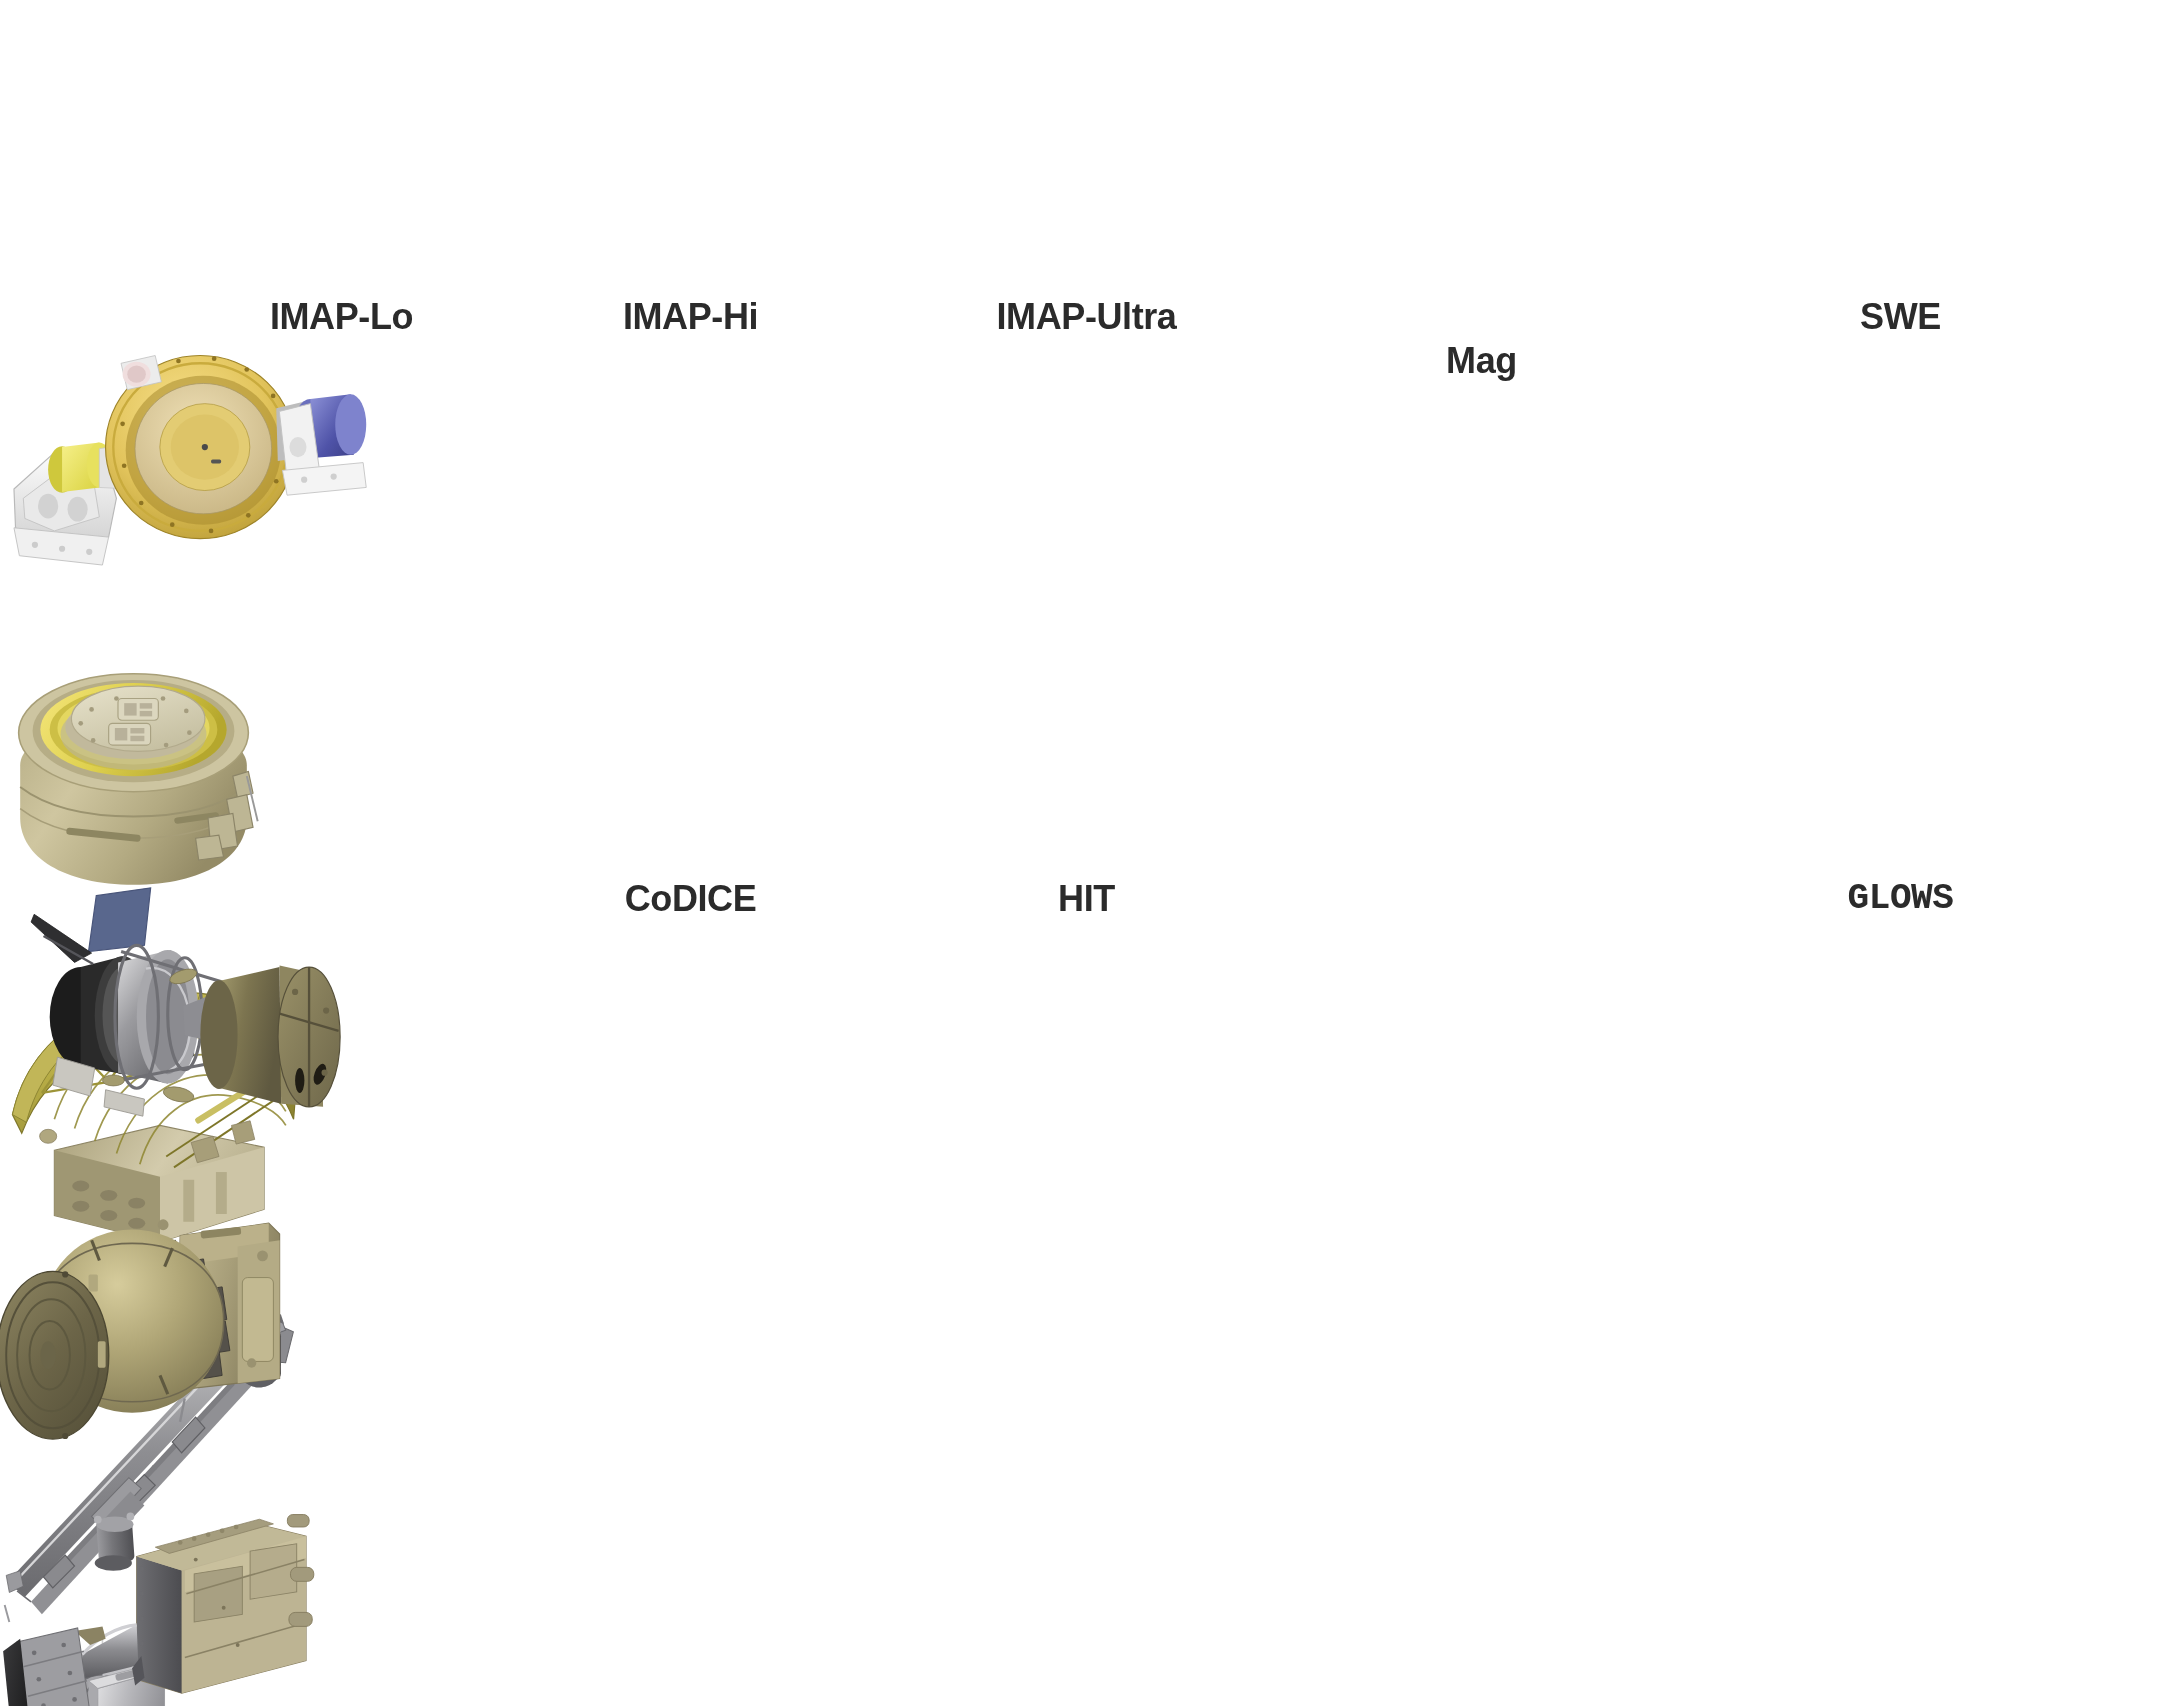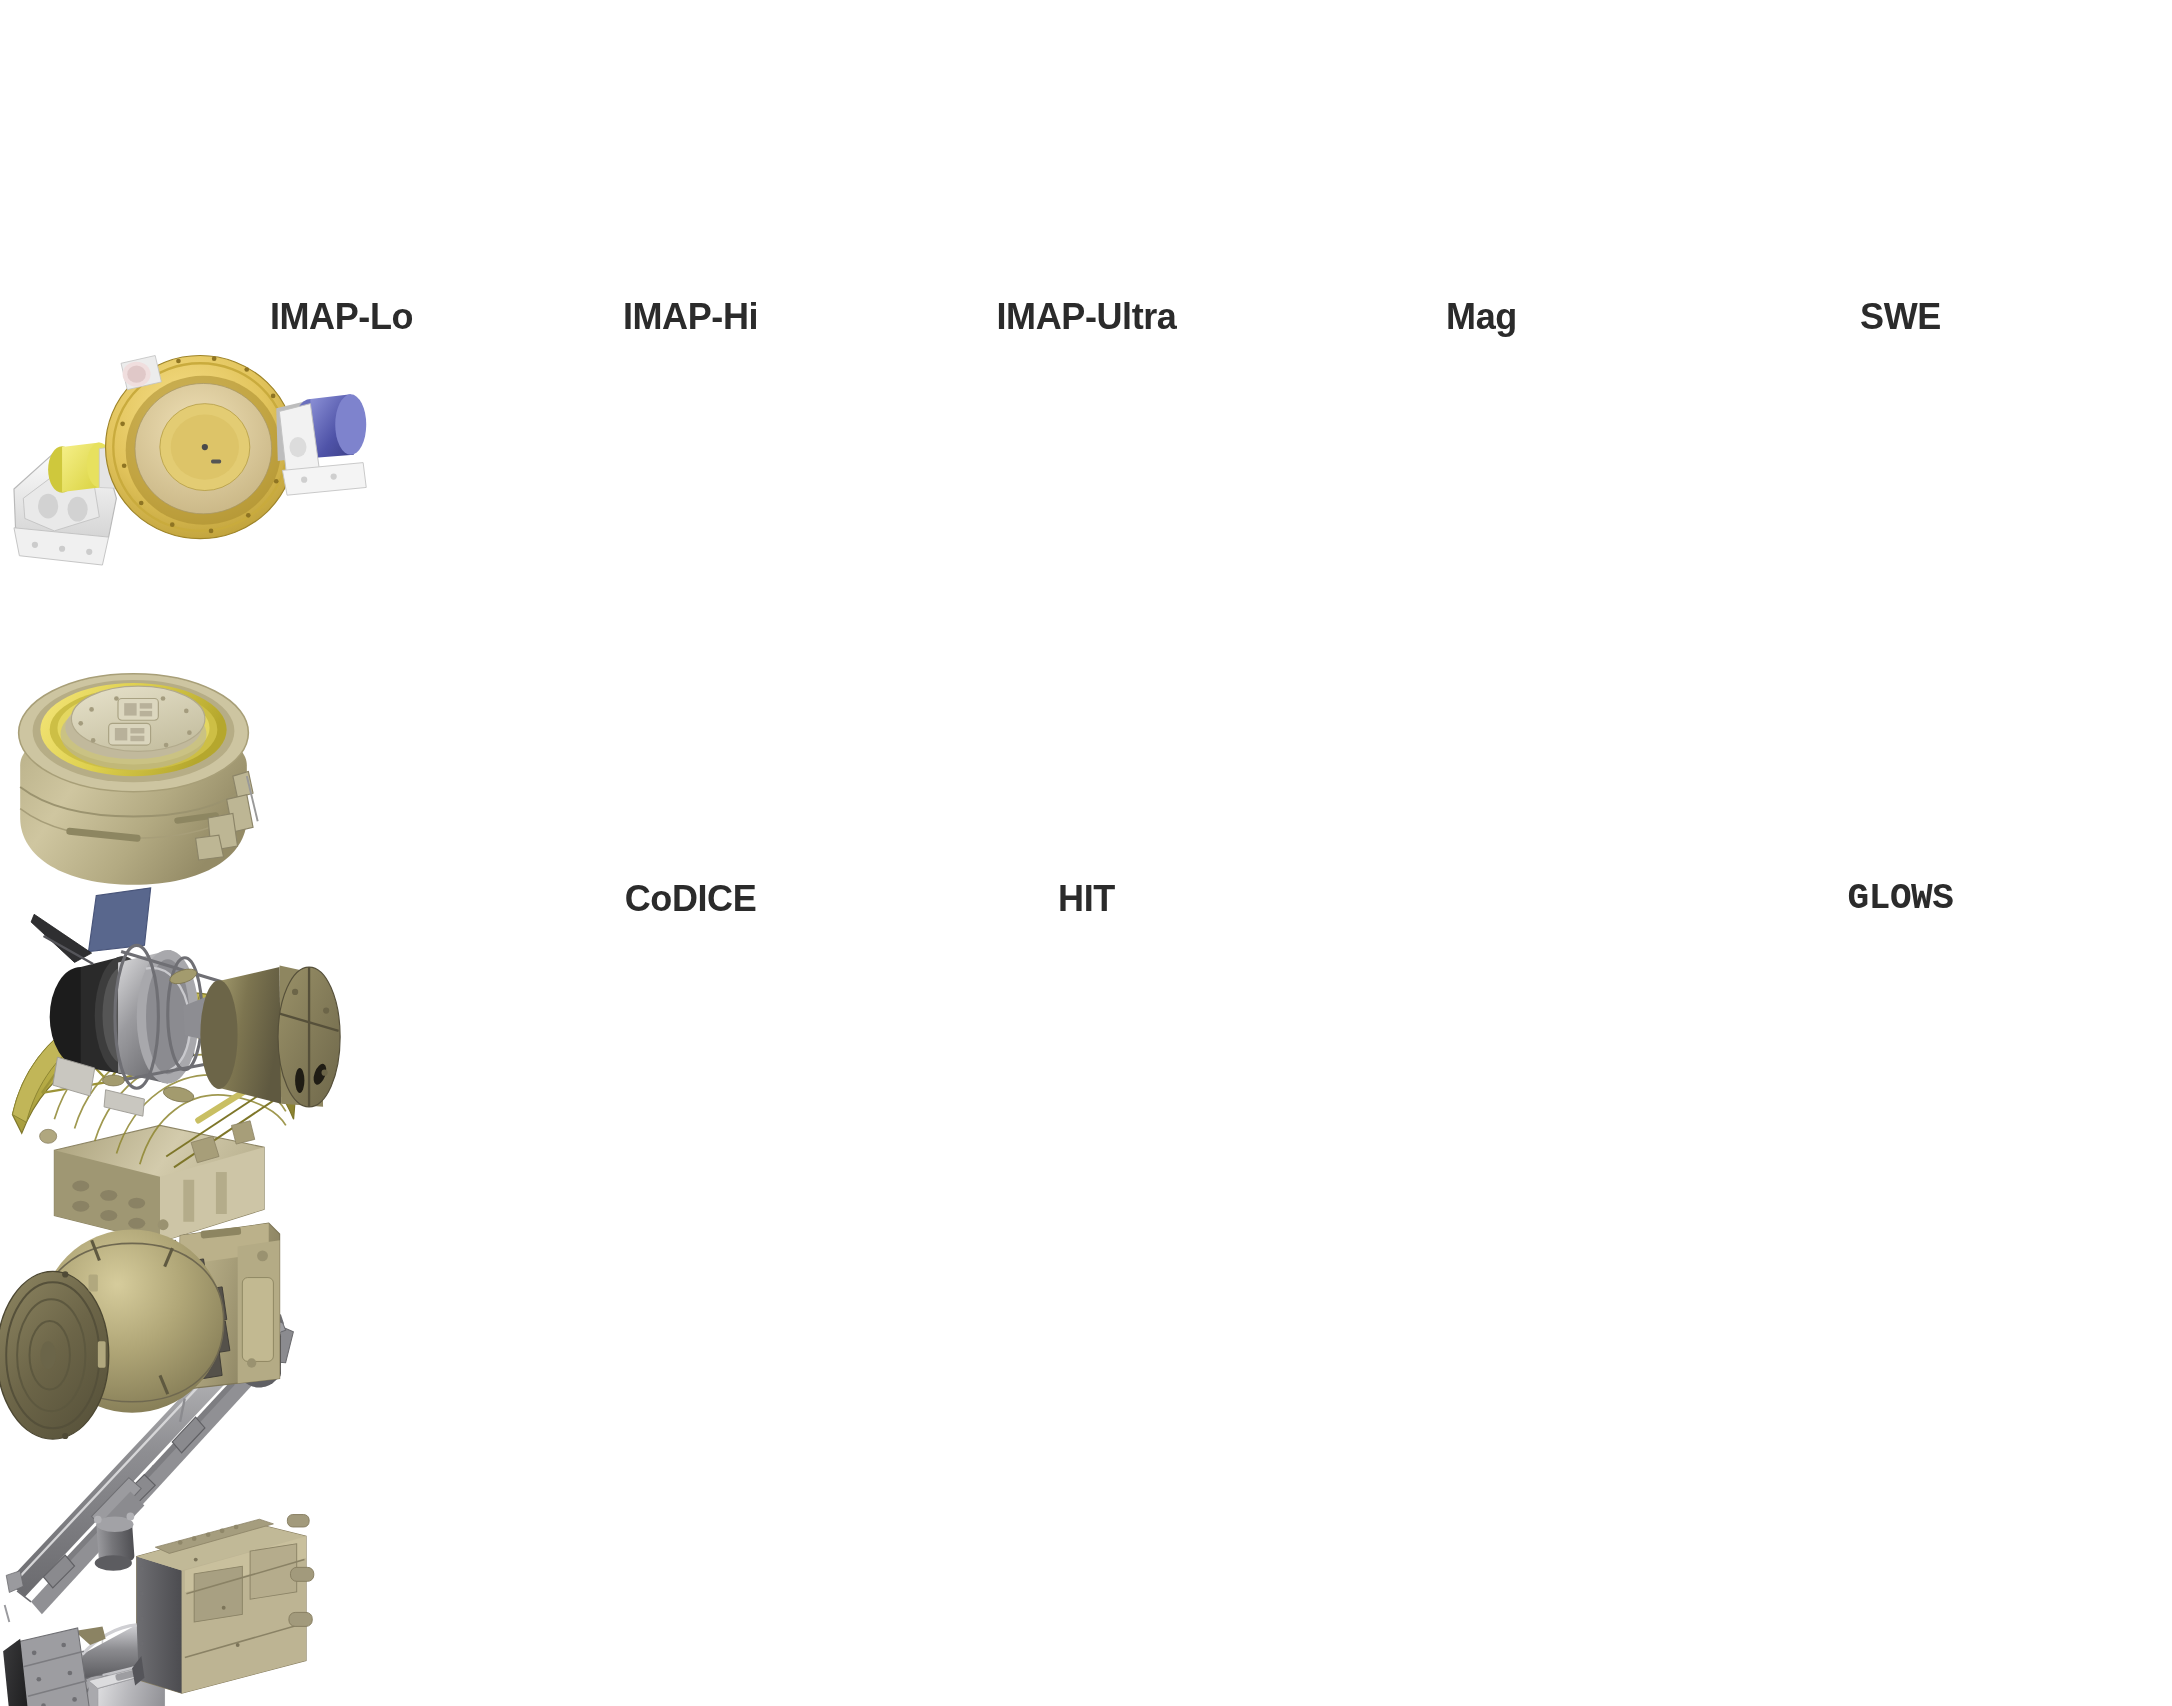--- a/index.html
+++ b/index.html
@@ -56,21 +56,21 @@
 <body>
 
 <div id="canvas">
 
   <div class="row" id="row-1">
 
     <div class="label-strip">
       <div class="inst-label" style="left:93px; width:497px;">IMAP-Lo</div>
       <div class="inst-label" style="left:512px; width:357px;">IMAP-Hi</div>
       <div class="inst-label" style="left:908px; width:357px;">IMAP-Ultra</div>
-      <div class="inst-label" style="left:1303px; width:357px;">Mag</div>
+      <div class="inst-label" style="left:1303px; width:357px;margin-top:44px;">Mag</div>
       <div class="inst-label" style="left:1722px; width:357px;">SWE</div>
     </div>
 
     <div class="art-cell" style="left:109px; width:388px;">
       <svg class="inst" viewBox="0 0 500 420" preserveAspectRatio="xMidYMid meet">
         <defs>
           <radialGradient id="loGold" cx="42%" cy="32%" r="78%">
             <stop offset="0%" stop-color="#f7e08a"></stop>
             <stop offset="55%" stop-color="#e2c45c"></stop>
             <stop offset="100%" stop-color="#b89a33"></stop>

